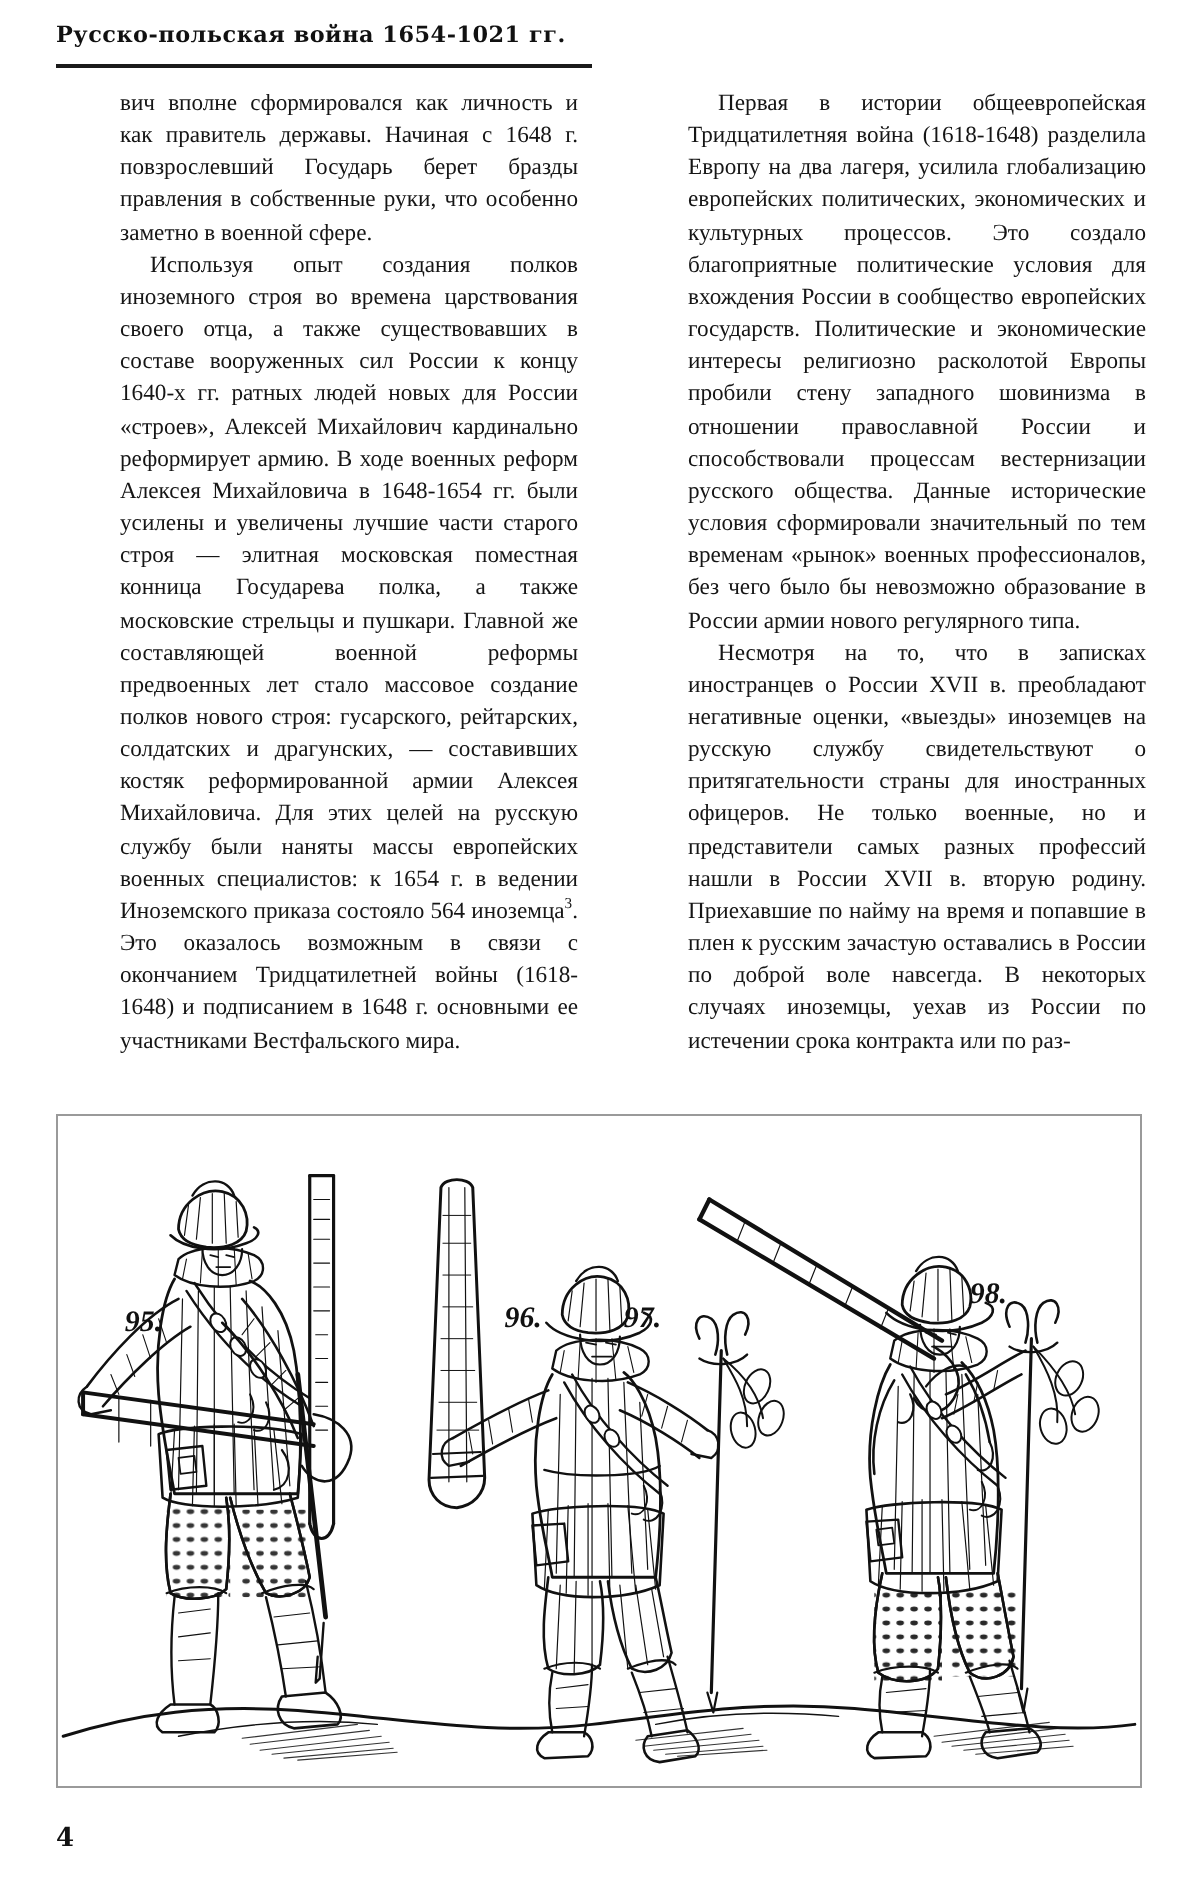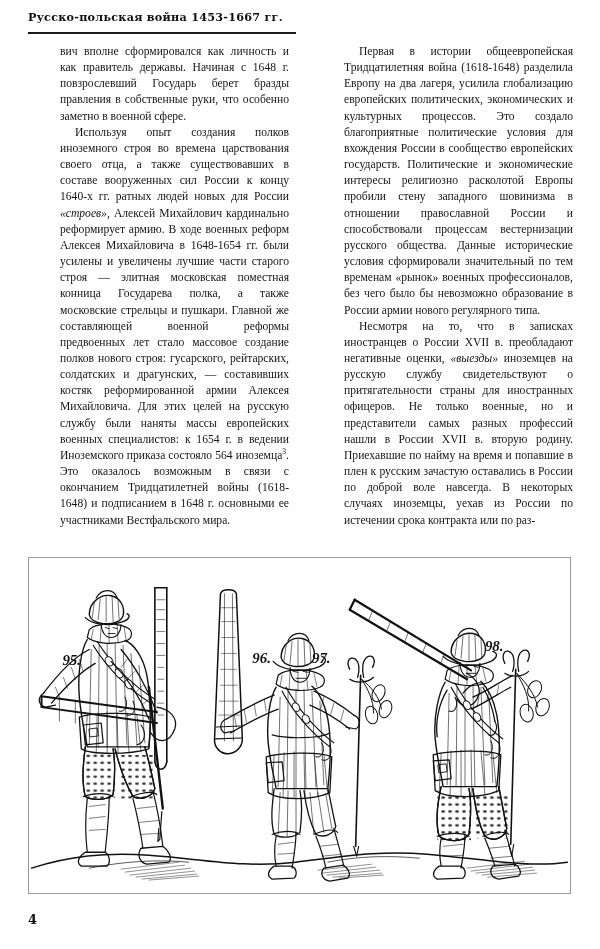--- a/index.html
+++ b/index.html
@@ -70,21 +70,20 @@
     margin-left: 32px;
   }
   .col p {
     margin: 0;
     text-indent: 15px;
   }
   .col p.noindent {
     text-indent: 0;
   }
   .col .it {
-    font-style: italic;
   }
   .col sup {
     font-size: 7.6px;
     vertical-align: super;
     line-height: 0;
   }
 
   
   .figure {
     position: absolute;
@@ -120,21 +119,21 @@
     font-weight: 700;
     color: #111;
   }
 </style>
 </head>
 <body>
 
 <div class="page">
 
   <div class="runhead">
-    <div class="runhead-title">Русско-польская война 1453-1667 гг.</div>
+    <div class="runhead-title">Русско-польская война 1654-1021 гг.</div>
     <div class="runhead-rule"></div>
   </div>
 
   <div class="columns">
 
     <div class="col">
       <p class="noindent">вич вполне сформировался как личность и как правитель державы. Начиная с 1648 г. повзрослевший Государь берет бразды правления в собственные руки, что особенно заметно в военной сфере.</p>
       <p><span>Используя опыт создания полков иноземного строя во времена царствования своего отца, а также существовавших в составе вооруженных сил России к концу 1640-х гг. ратных людей новых для России </span><span class="it">«строев»</span><span>, Алексей Михайлович кардинально реформирует армию. В ходе военных реформ Алексея Михайловича в 1648-1654 гг. были усилены и увеличены лучшие части старого строя — элитная московская поместная конница Государева полка, а также московские стрельцы и пушкари. Главной же составляющей военной реформы предвоенных лет стало массовое создание полков нового строя: гусарского, рейтарских, солдатских и драгунских, — составивших костяк реформированной армии Алексея Михайловича. Для этих целей на русскую службу были наняты массы европейских военных специалистов: к 1654 г. в ведении Иноземского приказа состояло 564 иноземца</span><sup>3</sup><span>. Это оказалось возможным в связи с окончанием Тридцатилетней войны (1618-1648) и подписанием в 1648 г. основными ее участниками Вестфальского мира.</span></p>
     </div>
 

